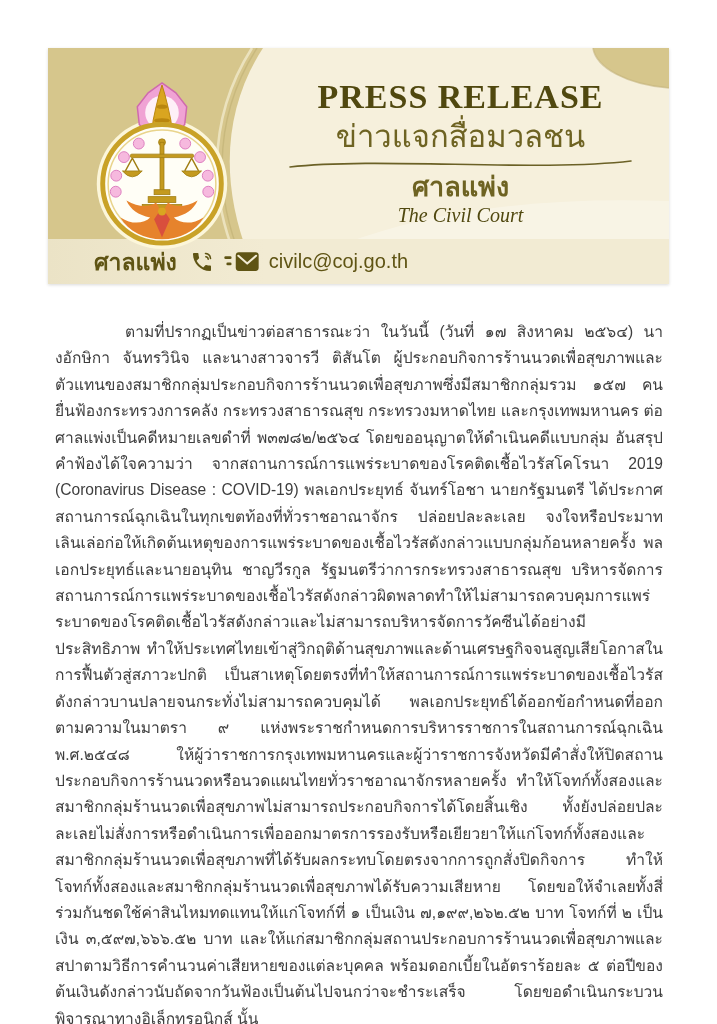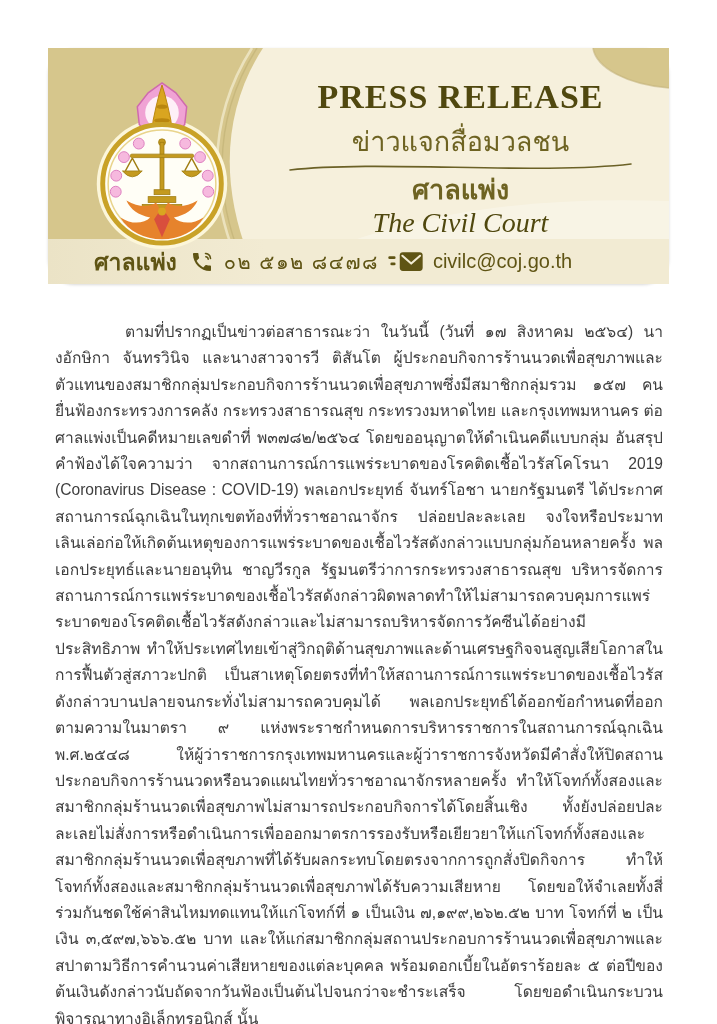--- a/index.html
+++ b/index.html
@@ -5,34 +5,33 @@
   html,body { margin:0; padding:0; background:#ffffff; }
   .page {
     position:relative; width:717px; height:1024px; margin:0 auto;
     background:#ffffff; overflow:hidden;
     font-family:"Liberation Sans", sans-serif;
   }
   
   .band {
     position:absolute; left:48px; top:48px; width:621px; height:236px;
     box-shadow:0 1px 3px rgba(0,0,0,0.15);
-    border-radius:26px;
   }
   .band-bg { position:absolute; inset:0; width:100%; height:100%; }
   .emblem { position:absolute; left:44px; top:33px; width:140px; height:170px; z-index:3; }
   .titles { position:absolute; left:206px; right:2px; top:30px; text-align:center; z-index:2; }
   .press-title {
     font-family:"Liberation Serif", serif; font-weight:bold; font-size:34px;
     letter-spacing:1px; color:#50480f; line-height:1.1;
   }
-  .thai-sub { font-size:27px; font-weight:500; color:#6e6322; margin-top:12px; line-height:1.15; }
+  .thai-sub { font-size:31px; font-weight:500; color:#6e6322; margin-top:4px; line-height:1.15; }
   .swoosh { display:block; margin:1px auto 0; }
   .court-thai { font-size:27px; font-weight:bold; color:#6e6322; margin-top:3px; line-height:1.1; }
   .court-en {
-    font-family:"Liberation Serif", serif; font-style:italic; font-size:28px;
+    font-family:"Liberation Serif", serif; font-style:italic; font-size:20px;
     color:#50480f; margin-top:1px; line-height:1.15;
   }
   
   .strip {
     position:absolute; left:0; right:0; bottom:0; height:45px; z-index:2;
     background:linear-gradient(90deg,#ebe3c6 0%,#f2ebd3 35%,#f2ebd3 100%);
     display:flex; align-items:center; padding-left:46px; gap:9px; box-sizing:border-box;
   }
   .strip-court { font-size:23px; font-weight:bold; color:#5f5414; margin-right:3px; }
   .strip-phone { font-size:20px; color:#5f5414; letter-spacing:1.5px; white-space:nowrap; }
@@ -118,21 +117,20 @@
       <div class="court-en">The Civil Court</div>
     </div>
 
     <div class="strip">
       <span class="strip-court">ศาลแพ่ง</span>
       <svg width="26" height="24" viewBox="0 0 24 24">
         <path d="M6.62 10.79c1.44 2.83 3.76 5.14 6.59 6.59l2.2-2.21c.27-.27.67-.36 1.02-.24 1.12.37 2.33.57 3.57.57.55 0 1 .45 1 1V20c0 .55-.45 1-1 1-9.39 0-17-7.61-17-17 0-.55.45-1 1-1h3.5c.55 0 1 .45 1 1 0 1.25.2 2.45.57 3.57.11.35.03.74-.25 1.02l-2.2 2.2z" fill="#5f5414"></path>
         <path d="M15.5 3.5 a5.5 5.5 0 0 1 5 5" stroke="#5f5414" stroke-width="1.6" fill="none" stroke-linecap="round"></path>
         <path d="M15.8 6.8 a2.6 2.6 0 0 1 2.4 2.4" stroke="#5f5414" stroke-width="1.5" fill="none" stroke-linecap="round"></path>
       </svg>
-      <span class="strip-phone">๐๒ ๕๑๒ ๘๔๗๘</span>
       <svg width="36" height="25" viewBox="0 0 34 24">
         <rect x="0" y="7" width="7" height="2.6" rx="1.3" fill="#5f5414"></rect>
         <rect x="2" y="13" width="5" height="2.6" rx="1.3" fill="#5f5414"></rect>
         <rect x="11" y="3" width="22" height="18" rx="3" fill="#5f5414"></rect>
         <path d="M13.5 6.5 L22 14 L30.5 6.5" stroke="#f2ebd3" stroke-width="2" fill="none" stroke-linecap="round" stroke-linejoin="round"></path>
       </svg>
       <span class="strip-email">civilc@coj.go.th</span>
     </div>
   </div>
 

